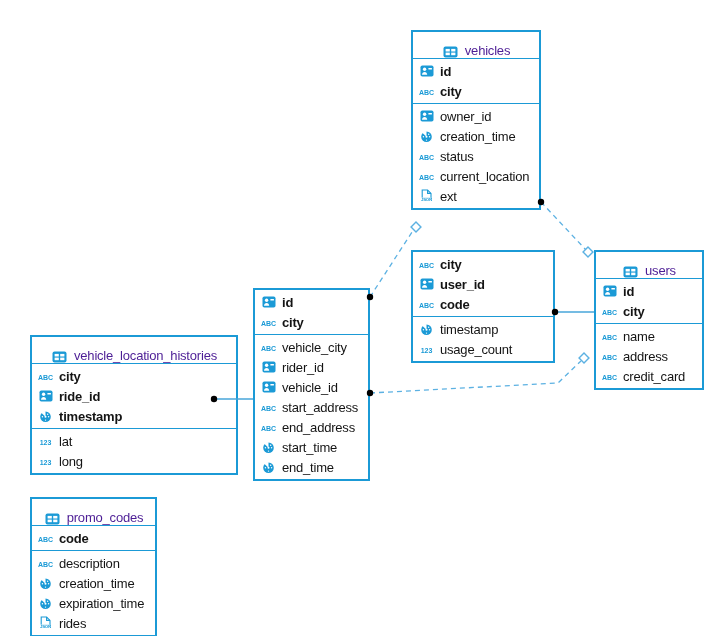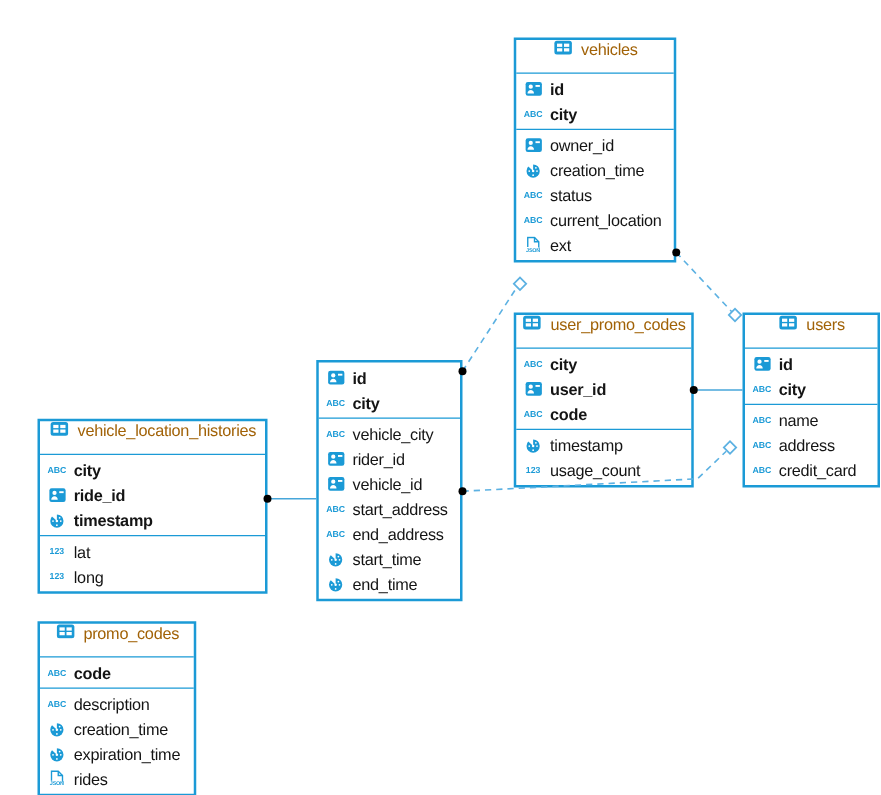--- a/index.html
+++ b/index.html
@@ -7,23 +7,23 @@
     position:relative;width:705px;height:636px;background:#ffffff;overflow:hidden;
     font-family:"Liberation Sans","DejaVu Sans",sans-serif;
   }
   #tables-layer{position:absolute;left:0;top:0;width:705px;height:636px;}
   #relations-layer{position:absolute;left:0;top:0;width:705px;height:636px;pointer-events:none;}
   .tbl{
     position:absolute;background:#ffffff;border:2px solid var(--accent,#1b9ad6);
     box-sizing:border-box;
   }
   .tbl-header{
-    height:26px;display:flex;align-items:flex-start;justify-content:center;gap:6px;
+    height:26px;display:flex;align-items:flex-end;justify-content:center;gap:6px;
     border-bottom:1px solid var(--accent,#1b9ad6);
-    font-size:13px;font-weight:500;color:#a16207;white-space:nowrap;letter-spacing:-0.2px;
+    font-size:13px;font-weight:500;color:#4c1d95;white-space:nowrap;letter-spacing:-0.2px;
   }
   .section{padding:2px 0;}
   .section.keys{border-bottom:1px solid var(--accent,#1b9ad6);}
   .row{
     height:20px;display:flex;align-items:center;gap:5px;padding:0 6px 0 5px;
     font-size:13px;color:#141414;white-space:nowrap;letter-spacing:-0.2px;
   }
   .row.pk{font-weight:700;}
   .icn{width:17px;flex:none;display:flex;align-items:center;justify-content:center;}
   .ticon{
@@ -113,32 +113,20 @@
                 <path d="M7.6 1 v3.4 h3.4" fill="none" stroke="#1b9ad6" stroke-width="1.1"></path>
                 <rect x="0.8" y="8.6" width="10" height="4.4" fill="#fff"></rect>
                 <text x="0.9" y="12.4" font-size="4.4" font-weight="bold" fill="#1b9ad6" font-family="Liberation Sans,sans-serif">JSON</text>
               </svg>
             </span>
             <span>ext</span>
           </div>
         </div>
       </div>
       <div class="tbl" style="left: 411px; top: 250px; width: 144px;">
-        <div class="tbl-header">
-          <span class="icn">
-            <svg width="15" height="12" viewBox="0 0 15 12">
-              <rect x="0.5" y="0.5" width="14" height="11" rx="2" fill="#1b9ad6"></rect>
-              <rect x="2.6" y="2.9" width="4.2" height="2.6" fill="#fff"></rect>
-              <rect x="8.2" y="2.9" width="4.2" height="2.6" fill="#fff"></rect>
-              <rect x="2.6" y="6.6" width="4.2" height="2.6" fill="#fff"></rect>
-              <rect x="8.2" y="6.6" width="4.2" height="2.6" fill="#fff"></rect>
-            </svg>
-          </span>
-          <span>user_promo_codes</span>
-        </div>
         <div class="section keys">
           <div class="row pk">
             <span class="icn">
               <span class="ticon">ABC</span>
             </span>
             <span>city</span>
           </div>
           <div class="row pk">
             <span class="icn">
               <svg width="14" height="12" viewBox="0 0 14 12">
@@ -317,21 +305,21 @@
                 <circle cx="6.5" cy="10.1" r="0.7" fill="#fff"></circle>
                 <circle cx="9.6" cy="6.8" r="0.7" fill="#fff"></circle>
                 <circle cx="3.4" cy="6.8" r="0.7" fill="#fff"></circle>
                 <circle cx="8.7" cy="4.2" r="0.7" fill="#fff"></circle>
               </svg>
             </span>
             <span>end_time</span>
           </div>
         </div>
       </div>
-      <div class="tbl" style="left: 30px; top: 335px; width: 184px;">
+      <div class="tbl" style="left: 30px; top: 335px; width: 208px;">
         <div class="tbl-header">
           <span class="icn">
             <svg width="15" height="12" viewBox="0 0 15 12">
               <rect x="0.5" y="0.5" width="14" height="11" rx="2" fill="#1b9ad6"></rect>
               <rect x="2.6" y="2.9" width="4.2" height="2.6" fill="#fff"></rect>
               <rect x="8.2" y="2.9" width="4.2" height="2.6" fill="#fff"></rect>
               <rect x="2.6" y="6.6" width="4.2" height="2.6" fill="#fff"></rect>
               <rect x="8.2" y="6.6" width="4.2" height="2.6" fill="#fff"></rect>
             </svg>
           </span>

